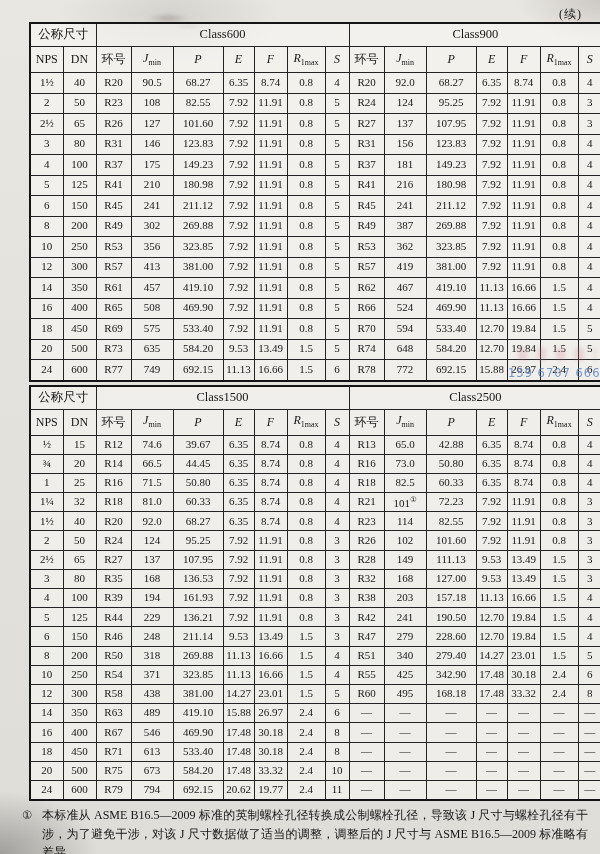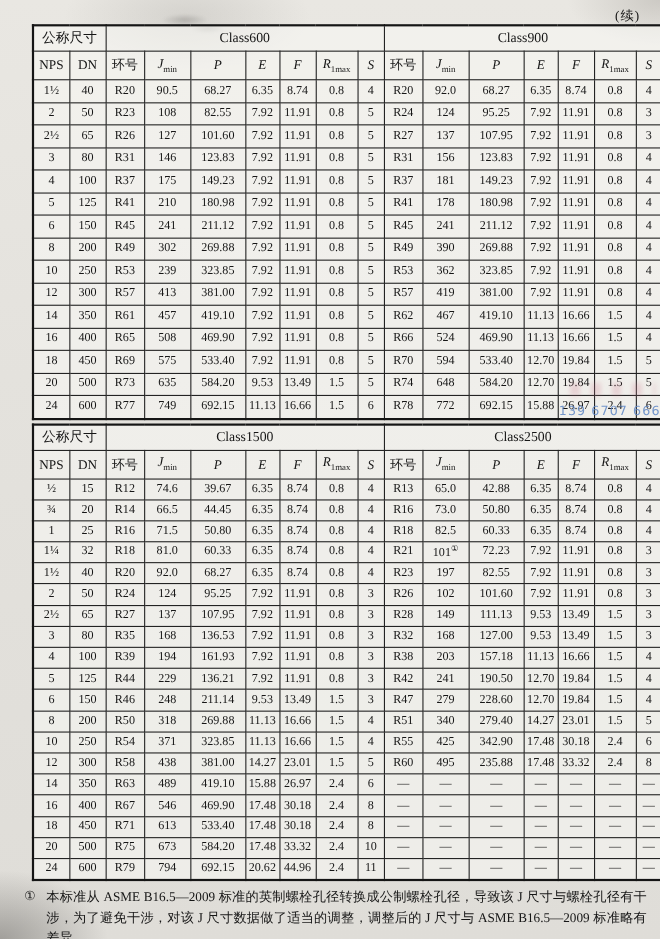--- a/index.html
+++ b/index.html
@@ -208,21 +208,21 @@
           <td>5</td>
           <td>125</td>
           <td>R41</td>
           <td>210</td>
           <td>180.98</td>
           <td>7.92</td>
           <td>11.91</td>
           <td>0.8</td>
           <td>5</td>
           <td>R41</td>
-          <td>178</td>
+          <td>216</td>
           <td>180.98</td>
           <td>7.92</td>
           <td>11.91</td>
           <td>0.8</td>
           <td>4</td>
         </tr>
         <tr>
           <td>6</td>
           <td>150</td>
           <td>R45</td>
@@ -244,32 +244,32 @@
           <td>8</td>
           <td>200</td>
           <td>R49</td>
           <td>302</td>
           <td>269.88</td>
           <td>7.92</td>
           <td>11.91</td>
           <td>0.8</td>
           <td>5</td>
           <td>R49</td>
-          <td>390</td>
+          <td>387</td>
           <td>269.88</td>
           <td>7.92</td>
           <td>11.91</td>
           <td>0.8</td>
           <td>4</td>
         </tr>
         <tr>
           <td>10</td>
           <td>250</td>
           <td>R53</td>
-          <td>239</td>
+          <td>356</td>
           <td>323.85</td>
           <td>7.92</td>
           <td>11.91</td>
           <td>0.8</td>
           <td>5</td>
           <td>R53</td>
           <td>362</td>
           <td>323.85</td>
           <td>7.92</td>
           <td>11.91</td>
@@ -508,21 +508,21 @@
           <td>1½</td>
           <td>40</td>
           <td>R20</td>
           <td>92.0</td>
           <td>68.27</td>
           <td>6.35</td>
           <td>8.74</td>
           <td>0.8</td>
           <td>4</td>
           <td>R23</td>
-          <td>197</td>
+          <td>114</td>
           <td>82.55</td>
           <td>7.92</td>
           <td>11.91</td>
           <td>0.8</td>
           <td>3</td>
         </tr>
         <tr>
           <td>2</td>
           <td>50</td>
           <td>R24</td>
@@ -671,21 +671,21 @@
           <td>300</td>
           <td>R58</td>
           <td>438</td>
           <td>381.00</td>
           <td>14.27</td>
           <td>23.01</td>
           <td>1.5</td>
           <td>5</td>
           <td>R60</td>
           <td>495</td>
-          <td>235.88</td>
+          <td>168.18</td>
           <td>17.48</td>
           <td>33.32</td>
           <td>2.4</td>
           <td>8</td>
         </tr>
         <tr>
           <td>14</td>
           <td>350</td>
           <td>R63</td>
           <td>489</td>
@@ -756,21 +756,21 @@
           <td>—</td>
           <td>—</td>
         </tr>
         <tr>
           <td>24</td>
           <td>600</td>
           <td>R79</td>
           <td>794</td>
           <td>692.15</td>
           <td>20.62</td>
-          <td>44.96</td>
+          <td>19.77</td>
           <td>2.4</td>
           <td>11</td>
           <td>—</td>
           <td>—</td>
           <td>—</td>
           <td>—</td>
           <td>—</td>
           <td>—</td>
           <td>—</td>
         </tr>

